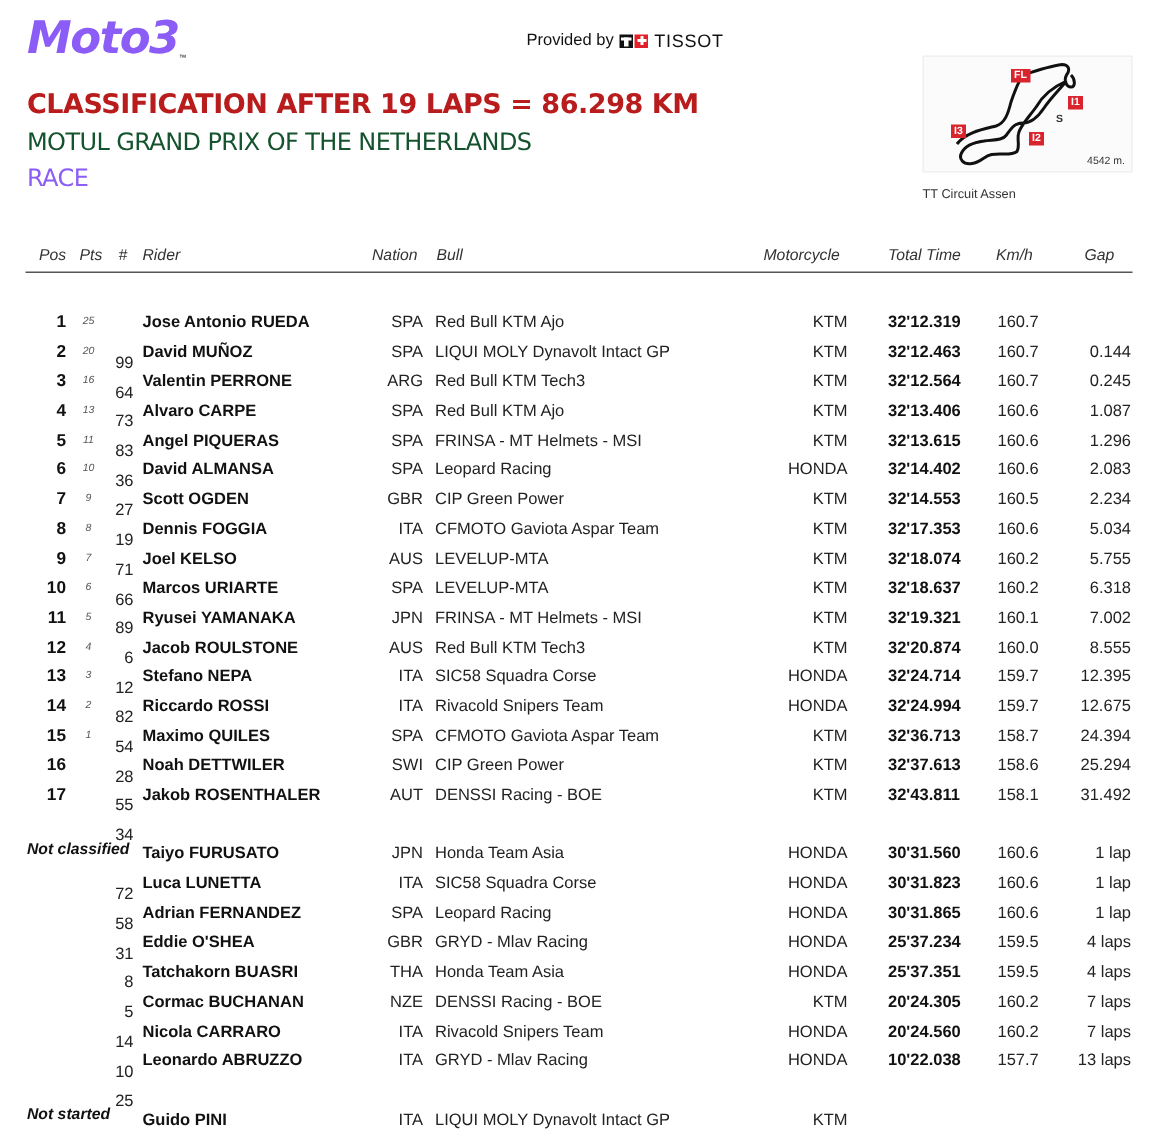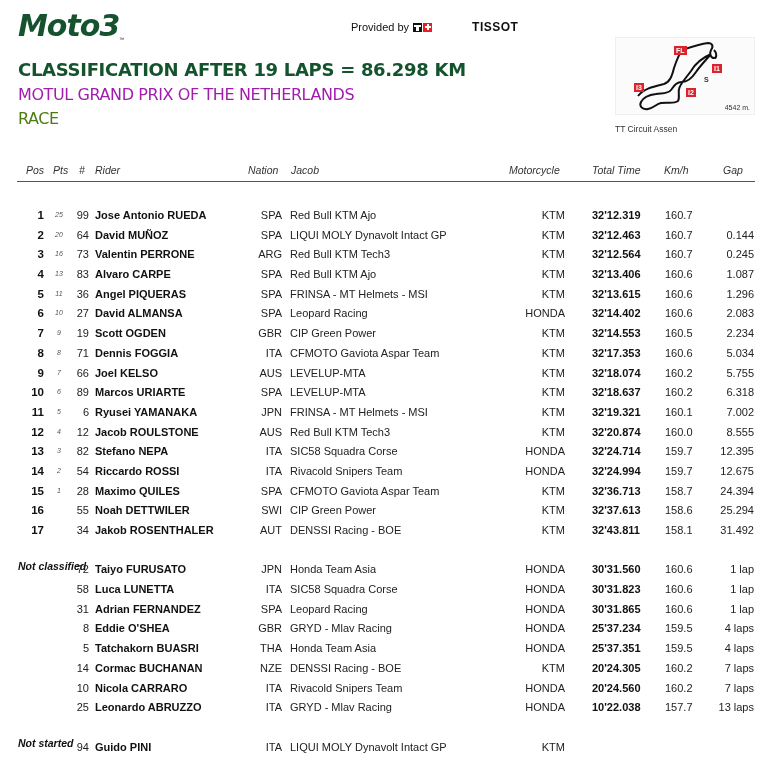--- a/index.html
+++ b/index.html
@@ -1,52 +1,52 @@
 <!DOCTYPE html>
 <html><head>
 <meta charset="utf-8">
 <style>
   * { box-sizing: border-box; margin: 0; padding: 0; }
   html, body { width: 770px; height: 761px; background: #ffffff; overflow: hidden; }
   body { font-family: "Liberation Sans", "DejaVu Sans", sans-serif; color: #1a1a1a; position: relative; }
 
   .logo { position: absolute; left: 18px; top: 10px; width: 150px; height: 32px; }
-  .logo-text { font-family: "DejaVu Sans", sans-serif; font-weight: 900; font-style: italic; font-size: 30px; letter-spacing: -1px; color: #14532d; line-height: 32px; }
+  .logo-text { font-family: "DejaVu Sans", sans-serif; font-weight: 900; font-style: italic; font-size: 30px; letter-spacing: -1px; color: #8b5cf6; line-height: 32px; }
   .logo-tm { font-size: 5px; vertical-align: bottom; color: #111; }
 
   .provided { position: absolute; left: 315px; top: 20px; font-size: 11px; color: #111; display: flex; align-items: center; gap: 4px; padding-left: 36px; }
   .tissot-mark { display: inline-flex; gap: 1px; }
   .tissot-mark span { display: inline-block; width: 9px; height: 9px; }
   .tm-t { background: #111; position: relative; }
   .tm-t::after { content: ""; position: absolute; left: 3px; top: 2px; width: 3px; height: 6px; background: #fff; }
   .tm-t::before { content: ""; position: absolute; left: 1px; top: 2px; width: 7px; height: 2px; background: #fff; }
   .tm-cross { background: #e3202a; position: relative; }
   .tm-cross::after { content: ""; position: absolute; left: 3.5px; top: 1.5px; width: 2px; height: 6px; background: #fff; }
   .tm-cross::before { content: ""; position: absolute; left: 1.5px; top: 3.5px; width: 6px; height: 2px; background: #fff; }
-  .tissot-word { font-weight: bold; font-size: 12px; letter-spacing: 0.5px; margin-left: 36px; }
-
-  .title { position: absolute; left: 18px; top: 59px; font-family: "DejaVu Sans", sans-serif; font-weight: bold; font-size: 18px; letter-spacing: -0.3px; color: #14532d; }
-  .subtitle { position: absolute; left: 18px; top: 85px; font-family: "DejaVu Sans", sans-serif; font-size: 16px; letter-spacing: -0.4px; color: #a21caf; }
-  .session { position: absolute; left: 18px; top: 109px; font-family: "DejaVu Sans", sans-serif; font-size: 16px; letter-spacing: -0.4px; color: #4d7c0f; }
+  .tissot-word { font-weight: normal; font-size: 12px; letter-spacing: 0.5px; }
+
+  .title { position: absolute; left: 18px; top: 59px; font-family: "DejaVu Sans", sans-serif; font-weight: bold; font-size: 18px; letter-spacing: -0.3px; color: #b91c1c; }
+  .subtitle { position: absolute; left: 18px; top: 85px; font-family: "DejaVu Sans", sans-serif; font-size: 16px; letter-spacing: -0.4px; color: #14532d; }
+  .session { position: absolute; left: 18px; top: 109px; font-family: "DejaVu Sans", sans-serif; font-size: 16px; letter-spacing: -0.4px; color: #8b5cf6; }
 
   .circuit { position: absolute; left: 615px; top: 37px; width: 140px; height: 78px; background: #fbfbfb; border: 1px solid #f0f0f0; }
   .circuit svg { position: absolute; left: 0; top: 0; }
   .circuit-len { position: absolute; right: 4px; bottom: 3px; font-size: 7px; color: #333; }
   .circuit-name { position: absolute; left: 615px; top: 124px; width: 140px; text-align: left; font-size: 8.5px; color: #333; }
 
   .hdr { position: absolute; top: 164px; left: 0; width: 770px; height: 16px; font-style: italic; font-size: 10.5px; color: #333; text-align: center; }
   .hdr span { position: absolute; top: 0; }
   .hdr-line { position: absolute; left: 17px; top: 181px; width: 738px; height: 1px; background: #555; }
 
   .rows { position: absolute; left: 0; top: 207px; width: 770px; }
   .row { position: relative; height: 19.7px; font-size: 11px; color: #222; }
   .row span { position: absolute; top: 2px; white-space: nowrap; }
   .c-pos { width: 44px; text-align: right; left: 0; font-weight: bold; font-size: 11.5px; color: #111; }
   .c-pts { left: 52px; width: 14px; text-align: center; font-size: 7px; font-style: italic; color: #555; top: 4px !important; }
-  .c-num { left: 68px; width: 21px; text-align: right; }
+  .c-num { left: 68px; width: 21px; text-align: right; margin-top: 27px; }
   .c-rider { left: 95px; font-weight: bold; color: #111; }
   .c-nat { left: 250px; width: 32px; text-align: right; }
   .c-team { left: 290px; }
   .c-moto { left: 490px; width: 75px; text-align: right; }
   .c-time { left: 592px; font-weight: bold; color: #111; }
   .c-kmh { left: 665px; }
   .c-gap { left: 700px; width: 54px; text-align: right; }
   .section-label { position: relative; height: 19.7px; }
   .section-label span { position: absolute; left: 18px; top: 2px; font-style: italic; font-weight: bold; font-size: 10.5px; color: #111; margin-top: 16px; }
 </style>
@@ -86,21 +86,21 @@
   <div class="circuit-len">4542 m.</div>
 </div>
 <div class="circuit-name">TT Circuit Assen</div>
 
 <div class="hdr">
   <span style="left:26px">Pos</span>
   <span style="left:53px">Pts</span>
   <span style="left:79px">#</span>
   <span style="left:95px">Rider</span>
   <span style="left:248px">Nation</span>
-  <span style="left:291px">Jacob</span>
+  <span style="left:291px">Bull</span>
   <span style="left:509px">Motorcycle</span>
   <span style="left:592px">Total Time</span>
   <span style="left:664px">Km/h</span>
   <span style="left:723px">Gap</span>
 </div>
 <div class="hdr-line"></div>
 
 <div class="rows" id="rows">
     <div class="row">
       <span class="c-pos">1</span>

